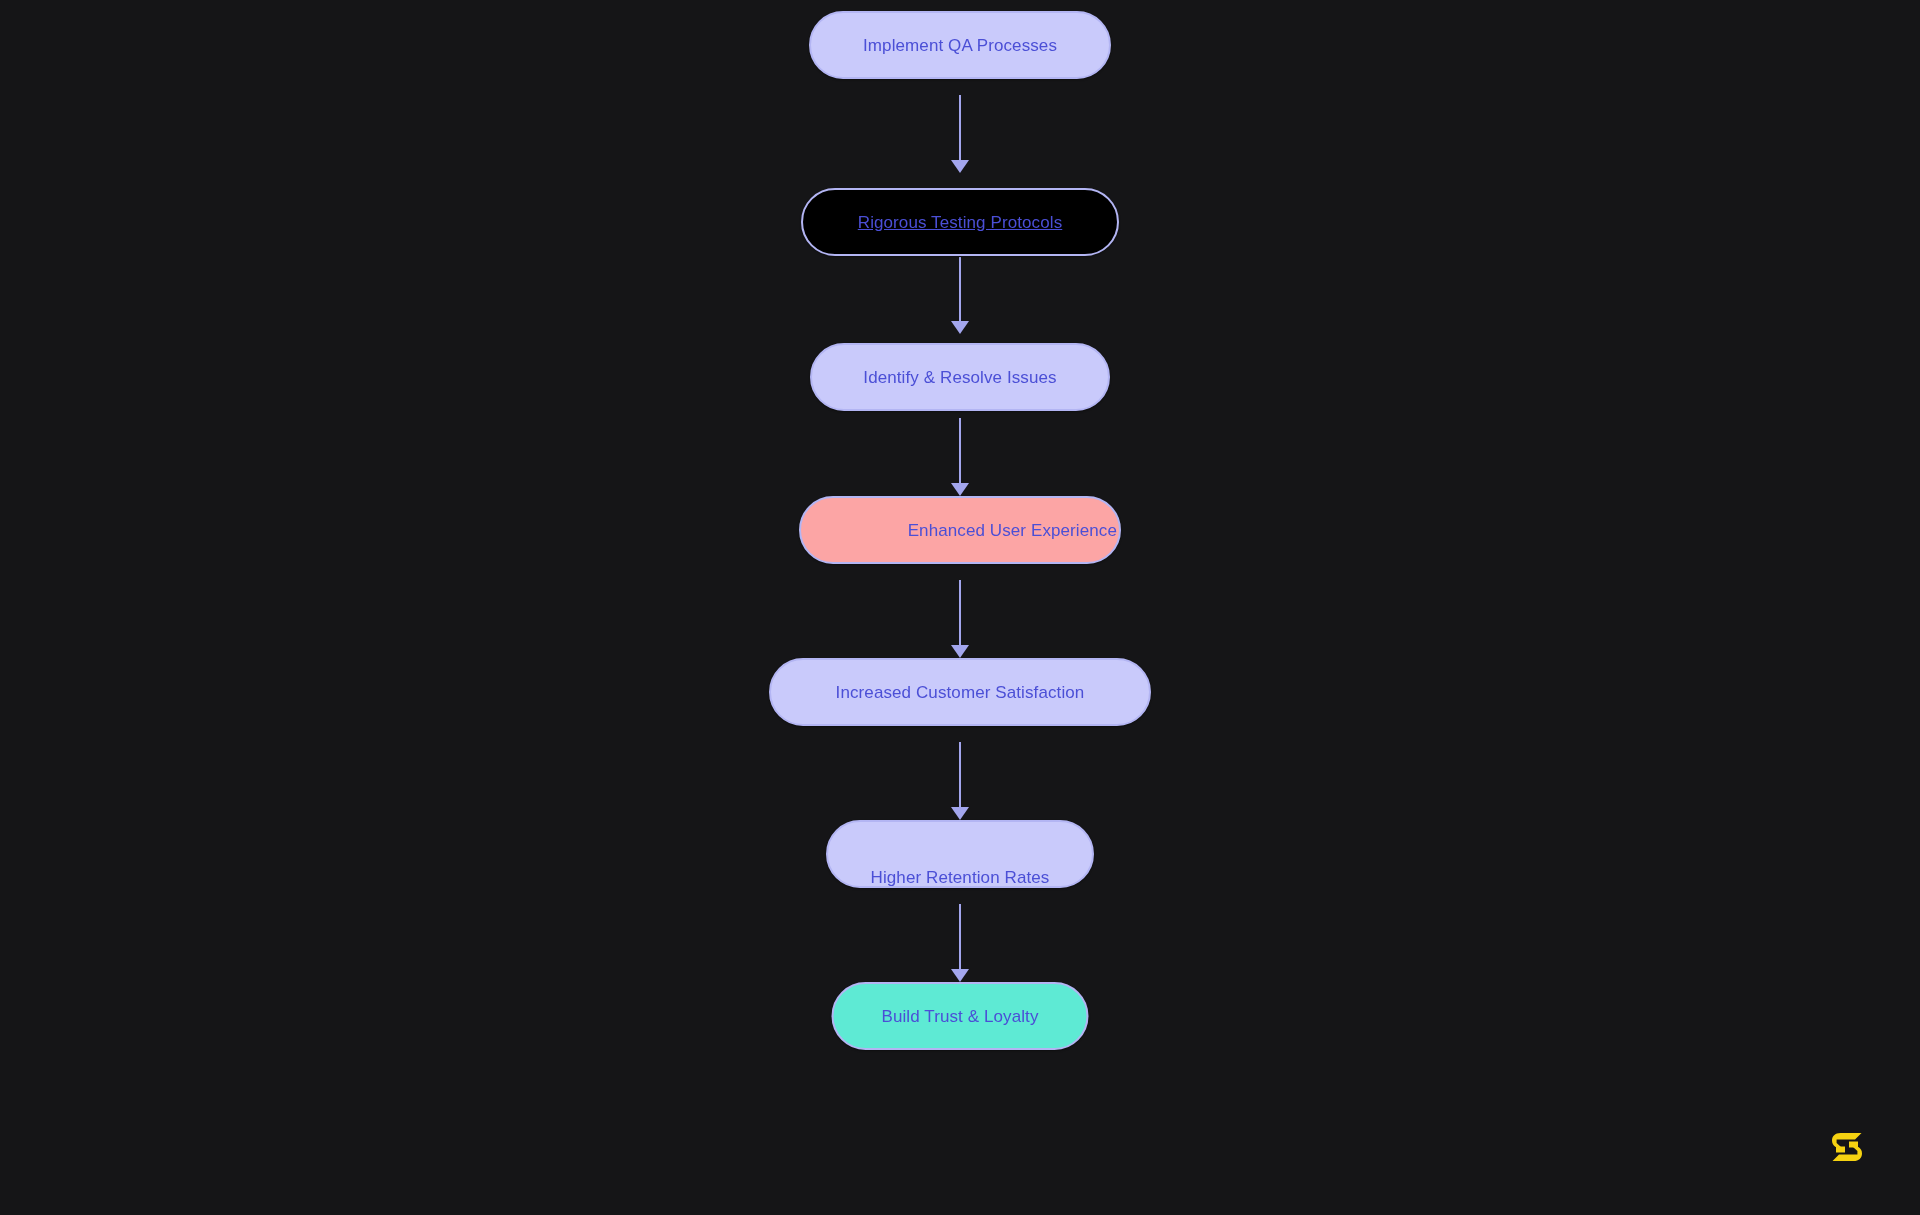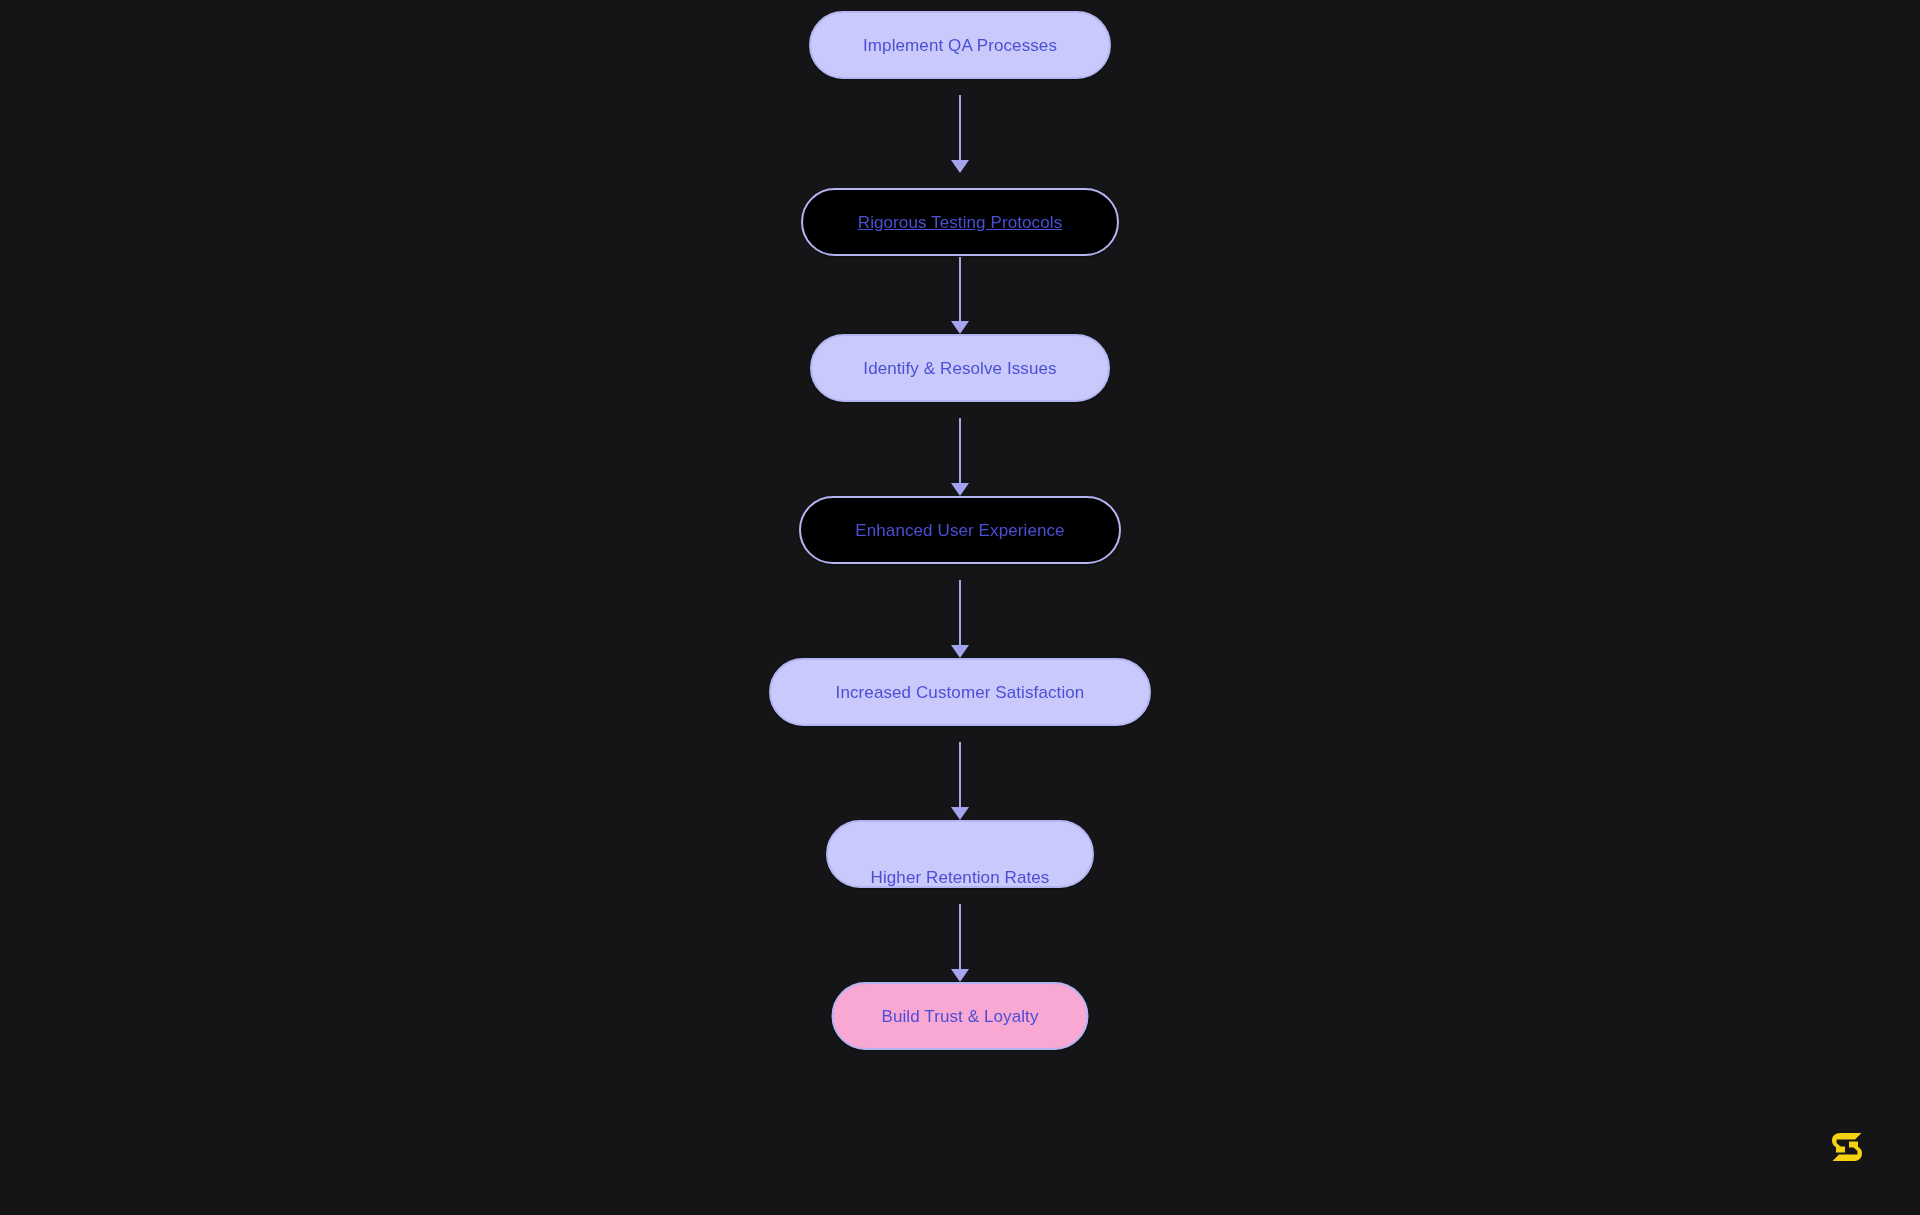--- a/index.html
+++ b/index.html
@@ -111,33 +111,33 @@
       <div class="edge" style="top: 904px; height: 78px;">
         <div class="edge-line" style="height: 66px; background: rgb(163, 166, 238);"></div>
         <div class="edge-head" style="top: 65px; border-top-color: rgb(163, 166, 238);"></div>
       </div>
       <div class="node" style="top: 11px; width: 302px; background: rgb(201, 202, 251); border-color: rgb(179, 181, 243); color: rgb(75, 79, 214);">
         <span class="node-label">Implement QA Processes</span>
       </div>
       <div class="node" style="top: 188px; width: 318px; background: #000000; border-color: rgb(179, 181, 243); color: rgb(75, 79, 214); text-decoration: underline;">
         <span class="node-label">Rigorous Testing Protocols</span>
       </div>
-      <div class="node" style="top: 334px; width: 300px; background: rgb(201, 202, 251); border-color: rgb(179, 181, 243); color: rgb(75, 79, 214);">
+      <div class="node" style="top: 343px; width: 300px; background: rgb(201, 202, 251); border-color: rgb(179, 181, 243); color: rgb(75, 79, 214);">
         <span class="node-label">Identify &amp; Resolve Issues</span>
       </div>
-      <div class="node" style="top: 496px; width: 322px; background: #000000; border-color: rgb(179, 181, 243); color: rgb(75, 79, 214);">
+      <div class="node" style="top: 496px; width: 322px; background: #fca5a5; border-color: rgb(179, 181, 243); color: rgb(75, 79, 214); justify-content: flex-end;">
         <span class="node-label">Enhanced User Experience</span>
       </div>
       <div class="node" style="top: 658px; width: 382px; background: rgb(201, 202, 251); border-color: rgb(179, 181, 243); color: rgb(75, 79, 214);">
         <span class="node-label">Increased Customer Satisfaction</span>
       </div>
       <div class="node" style="top: 820px; width: 268px; background: rgb(201, 202, 251); border-color: rgb(179, 181, 243); color: rgb(75, 79, 214); align-items: flex-end;">
         <span class="node-label">Higher Retention Rates</span>
       </div>
-      <div class="node" style="top: 982px; width: 257px; background: #f9a8d4; border-color: rgb(179, 181, 243); color: rgb(75, 79, 214);">
+      <div class="node" style="top: 982px; width: 257px; background: #5eead4; border-color: rgb(179, 181, 243); color: rgb(75, 79, 214);">
         <span class="node-label">Build Trust &amp; Loyalty</span>
       </div>
     </div>
 
   <div class="brand-logo">
     <svg viewBox="0 0 42 42" width="42" height="42" aria-hidden="true">
       <g>
         <path d="M35.5 7.0 L14.5 7.0 C9.0 7.0 6.0 10.2 6.0 14.6 C6.0 17.5 7.3 19.6 9.6 21.0
                  L15.0 21.0 L10.6 16.9 L10.6 13.6 L29.0 13.6 Z" fill="#f5d211"></path>
         <path d="M6.5 35.0 L27.5 35.0 C33.0 35.0 36.0 31.8 36.0 27.4 C36.0 24.5 34.7 22.4 32.4 21.0

